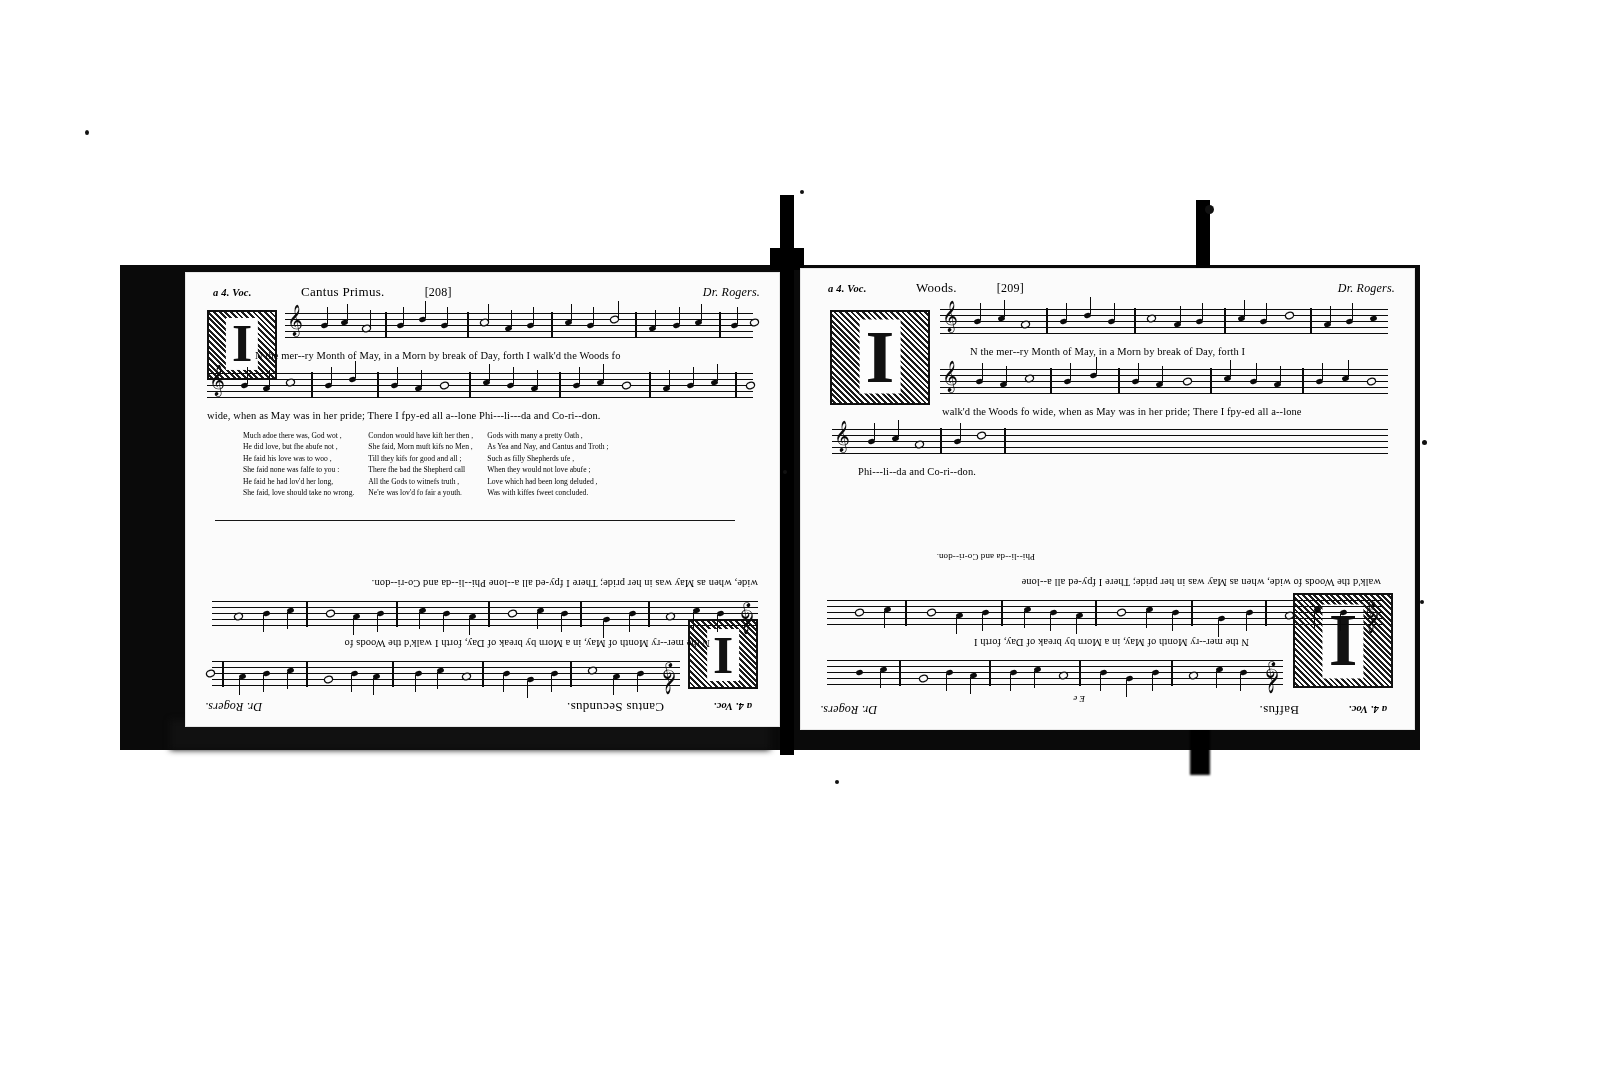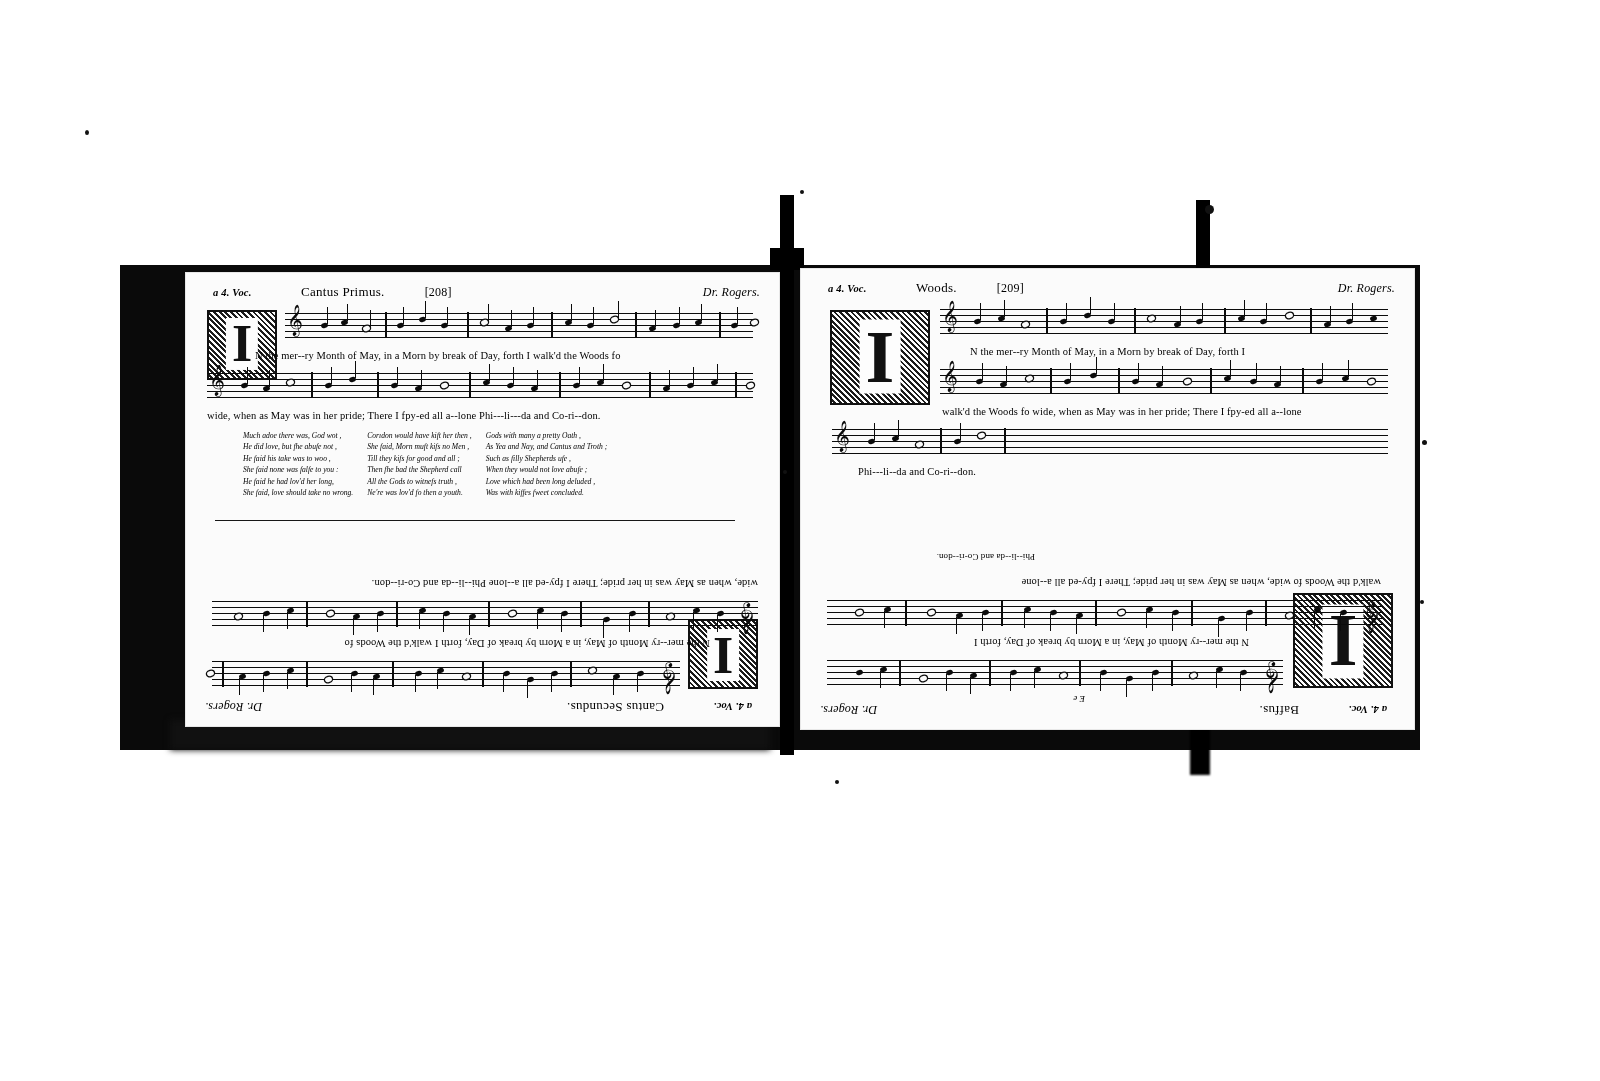--- a/index.html
+++ b/index.html
@@ -170,21 +170,21 @@
   }
 
   
   .verses {
     position: absolute;
     display: flex;
     gap: 14px;
     font-size: 7.6px;
     line-height: 1.5;
   }
-  .verses .col { white-space: nowrap; font-style: italic; }
+  .verses .col { white-space: nowrap; }
 
   .rule {
     position: absolute;
     height: 1px;
     background: #171717;
   }
 
   
   .dropcap {
     position: absolute;
@@ -348,32 +348,32 @@
           <div class="note stem" style="left:510px; top:-8px;"></div>
         <div class="bar" style="left:528px;"></div>
         <div class="note nh open" style="left:540px; top:11px;"></div>
       </div>
       <div class="lyric" style="left:22px; top:138px;">wide, when as May was in her pride; There I fpy-ed all a--lone Phi---li---da and Co-ri--don.</div>
 
       <div class="verses" style="left:58px; top:158px;">
         <div class="col">
           <div>Much adoe there was, God wot ,</div>
           <div>He did love, but fhe abufe not ,</div>
-          <div>He faid his take was to woo ,</div>
+          <div>He faid his love was to woo ,</div>
           <div>She faid none was falfe to you :</div>
           <div>He faid he had lov'd her long,</div>
           <div>She faid, love should take no wrong.</div>
         </div>
         <div class="col">
           <div>Corıdon would have kift her then ,</div>
           <div>She faid, Morn muft kifs no Men ,</div>
           <div>Till they kifs for good and all ;</div>
-          <div>Then fhe bad the Shepherd call</div>
+          <div>There fhe bad the Shepherd call</div>
           <div>All the Gods to witnefs truth ,</div>
-          <div>Ne're was lov'd fo then a youth.</div>
+          <div>Ne're was lov'd fo fair a youth.</div>
         </div>
         <div class="col">
           <div>Gods with many a pretty Oath ,</div>
           <div>As Yea and Nay, and Cantus and Troth ;</div>
           <div>Such as filly Shepherds ufe ,</div>
           <div>When they would not love abufe ;</div>
           <div>Love which had been long deluded ,</div>
           <div>Was with kiffes fweet concluded.</div>
         </div>
       </div>

